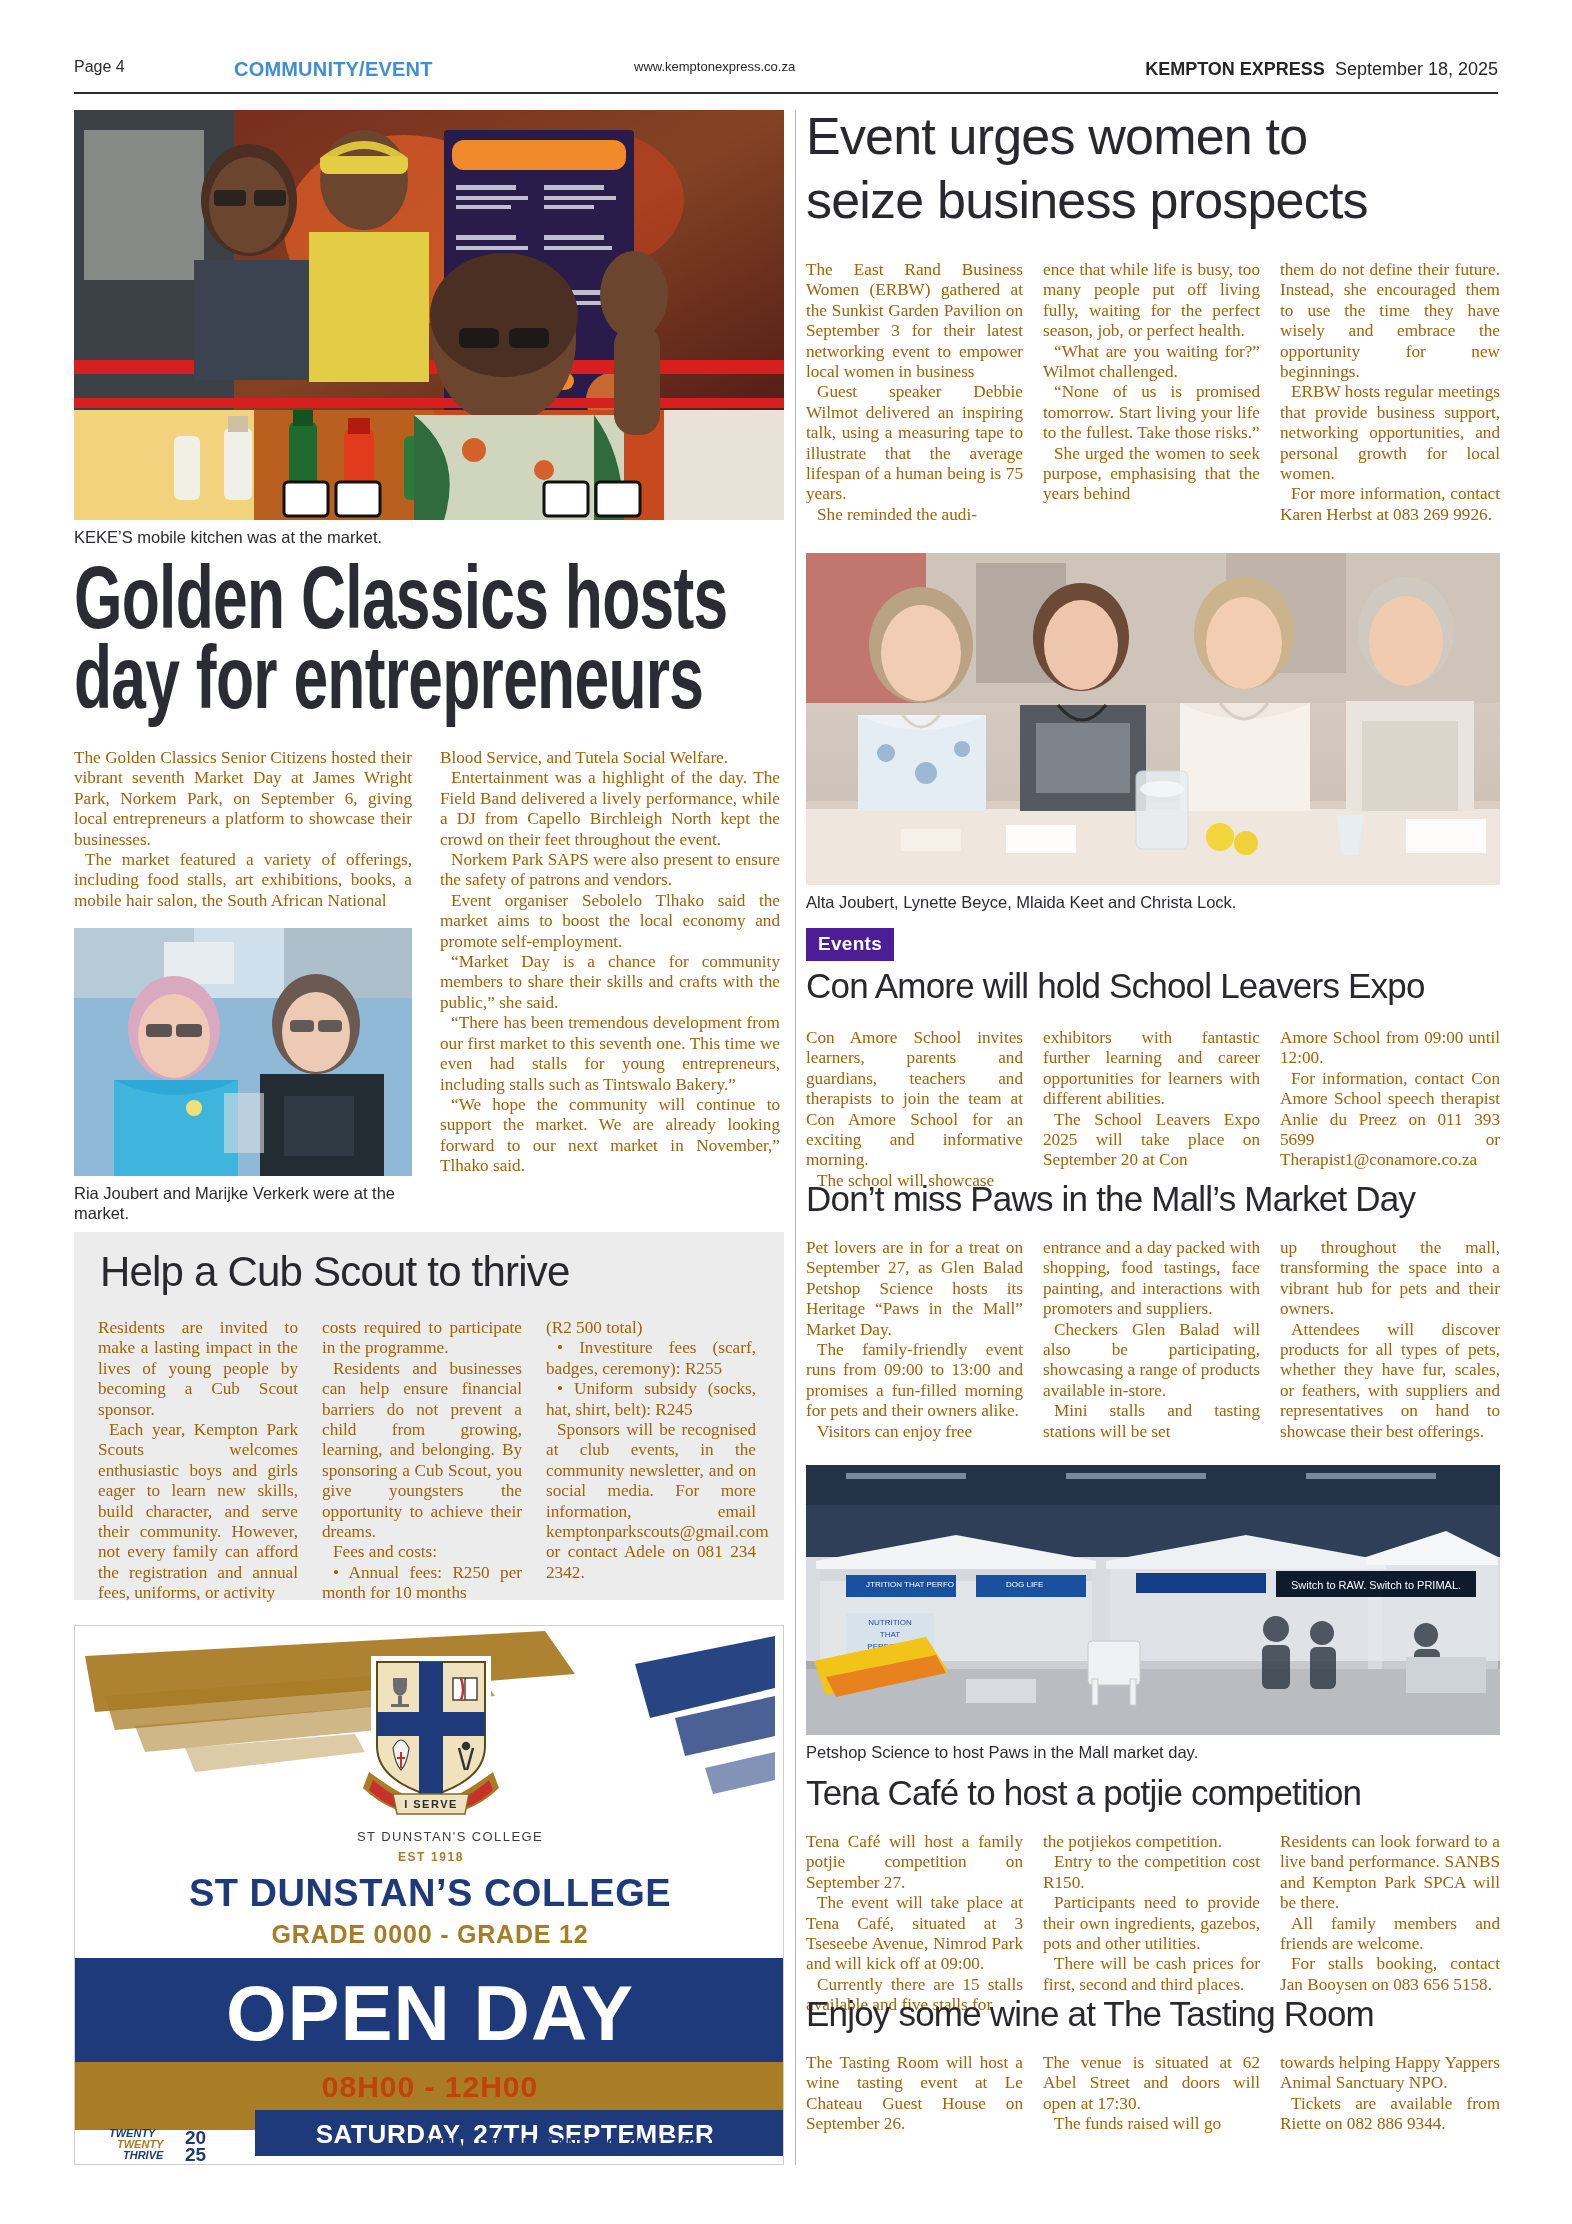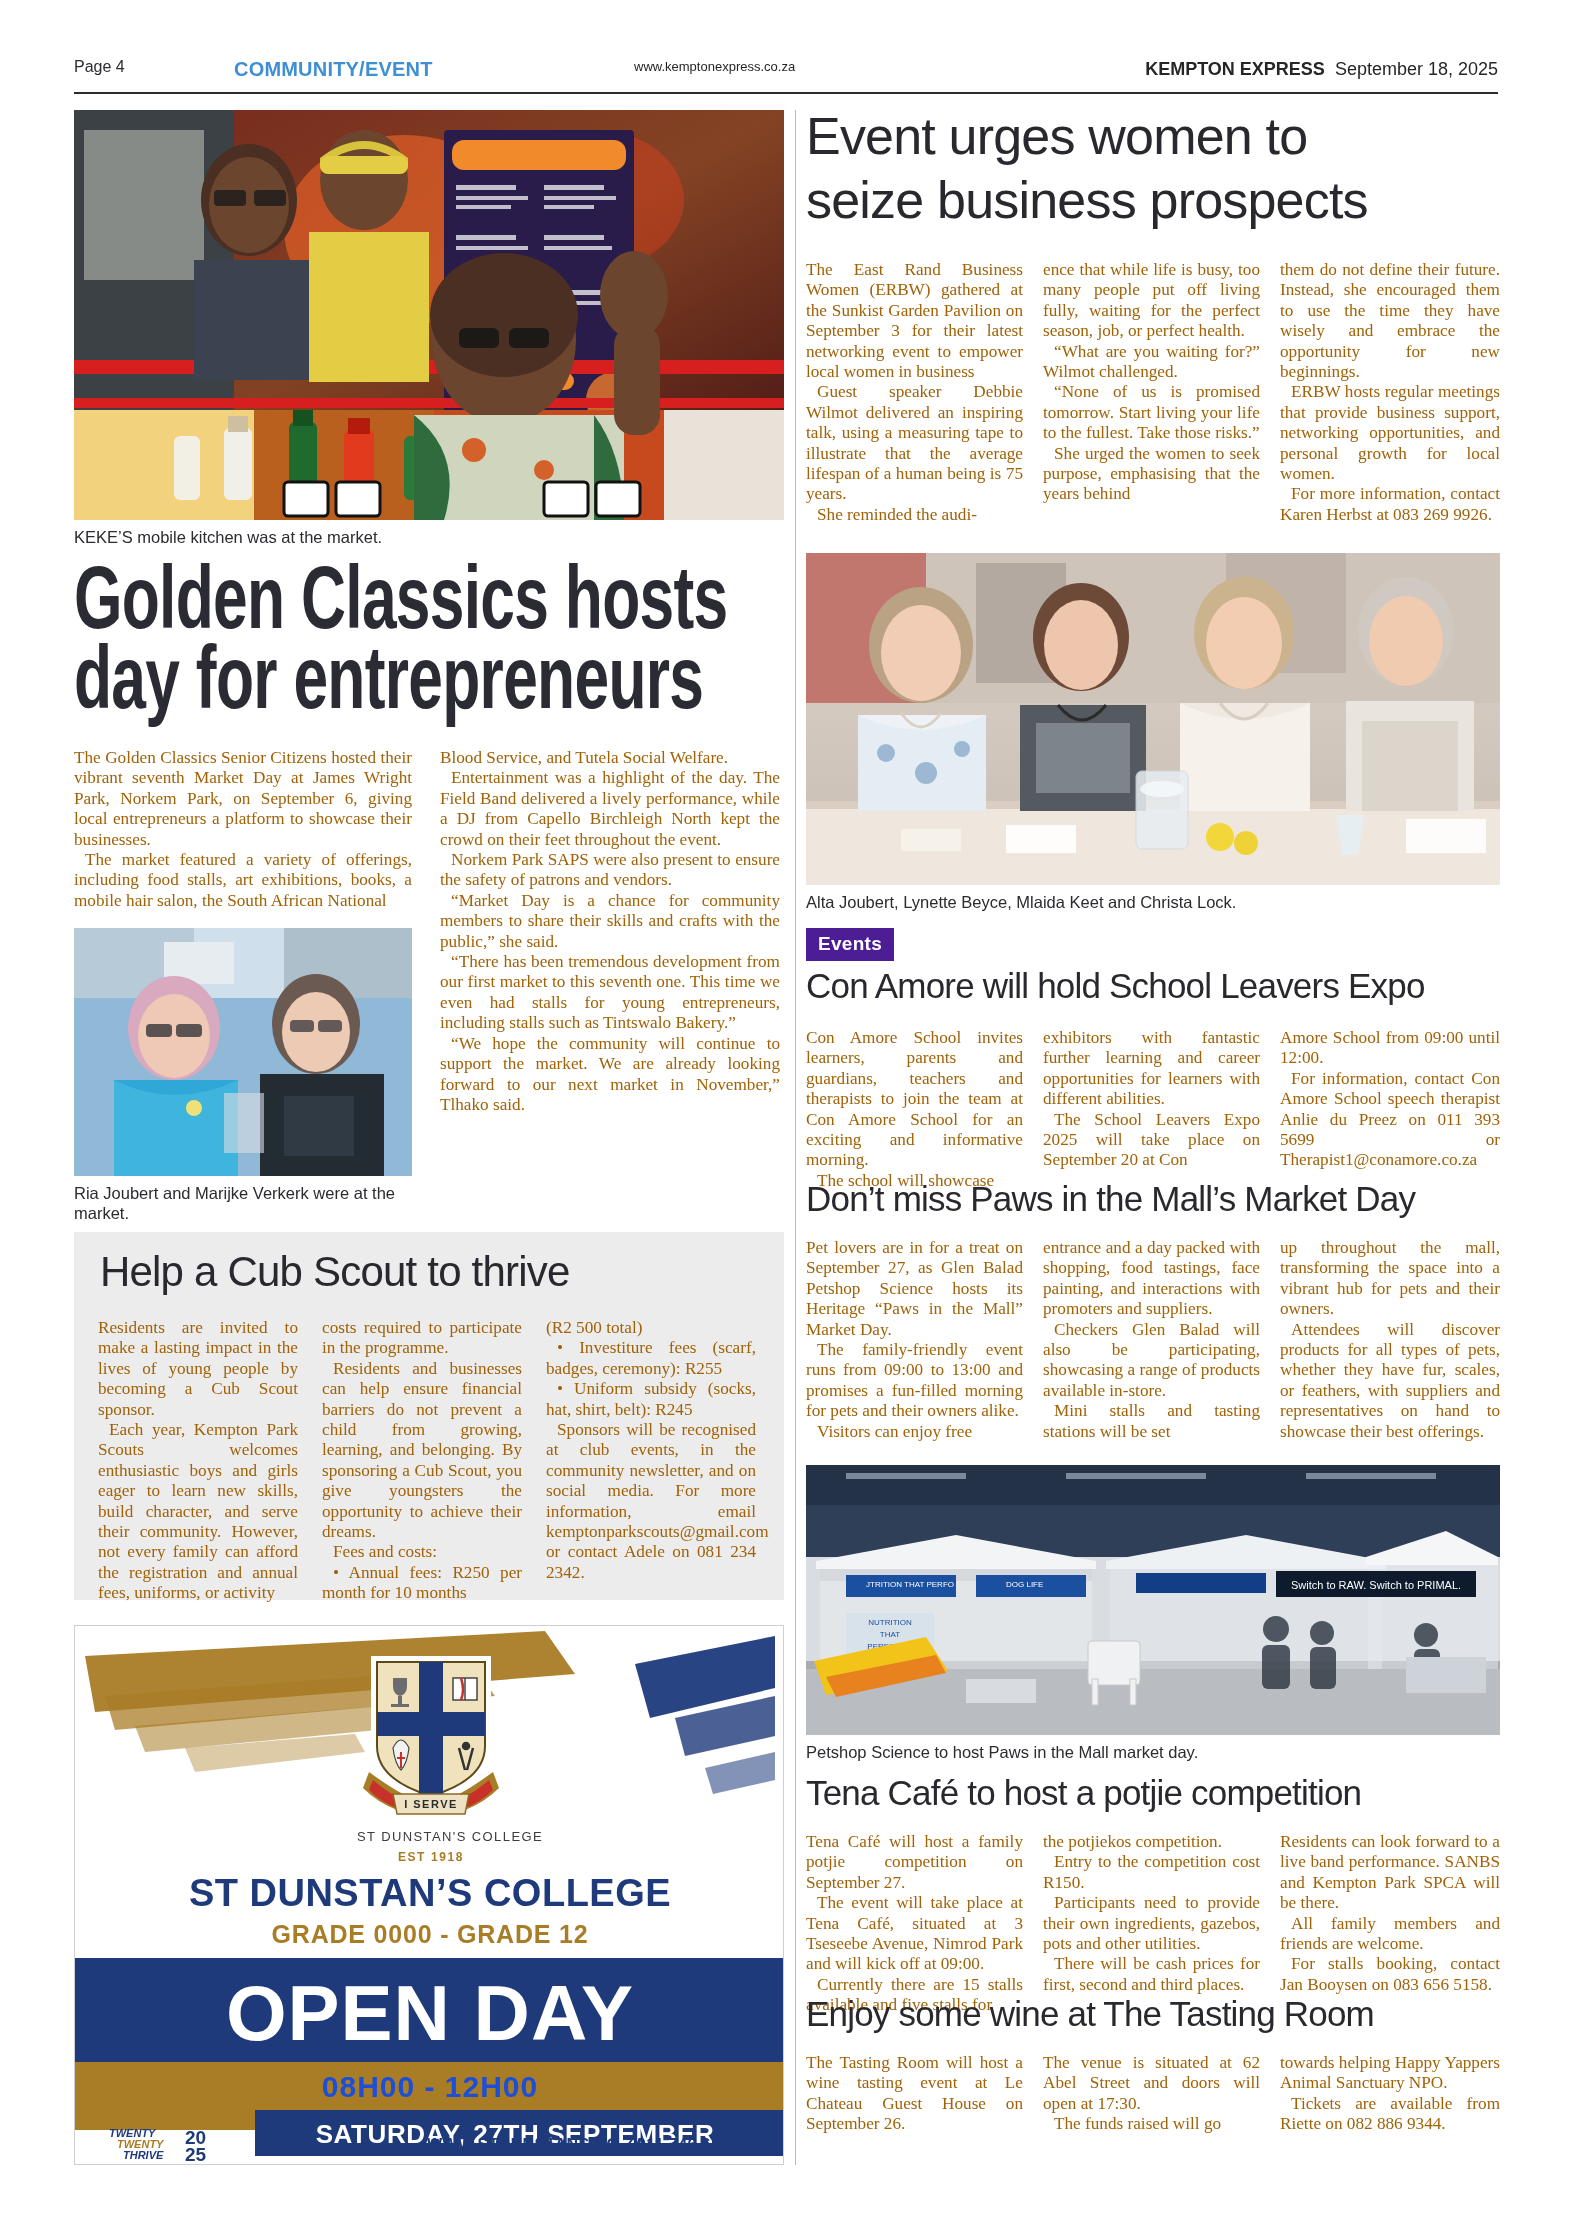--- a/index.html
+++ b/index.html
@@ -198,20 +198,21 @@
 
   <div class="bt" style="left:74px; top:748px; width:338px;">
     <p class="first">The Golden Classics Senior Citizens hosted their vibrant seventh Market Day at James Wright Park, Norkem Park, on September 6, giving local entrepreneurs a platform to showcase their businesses.</p>
     <p>The market featured a variety of offerings, including food stalls, art exhibitions, books, a mobile hair salon, the South African National</p>
   </div>
 
   <div class="bt" style="left:440px; top:748px; width:340px;">
     <p class="first">Blood Service, and Tutela Social Welfare.</p>
     <p>Entertainment was a highlight of the day. The Field Band delivered a lively performance, while a DJ from Capello Birchleigh North kept the crowd on their feet throughout the event.</p>
     <p>Norkem Park SAPS were also present to ensure the safety of patrons and vendors.</p>
+    <p>Event organiser Sebolelo Tlhako said the market aims to boost the local economy and promote self-employment.</p>
     <p>“Market Day is a chance for community members to share their skills and crafts with the public,” she said.</p>
     <p>“There has been tremendous development from our first market to this seventh one. This time we even had stalls for young entrepreneurs, including stalls such as Tintswalo Bakery.”</p>
     <p>“We hope the community will continue to support the market. We are already looking forward to our next market in November,” Tlhako said.</p>
   </div>
 
   <div class="ph" style="left:74px; top:928px; width:338px; height:248px;">
     <svg width="338" height="248" viewBox="0 0 338 248" preserveAspectRatio="none">
       <rect width="338" height="248" fill="#8fb9d6"></rect>
       <rect x="0" y="0" width="338" height="70" fill="#cfe0ec"></rect>
       <rect x="0" y="0" width="120" height="70" fill="#b7cad8"></rect>
@@ -317,21 +318,21 @@
     <div class="adtxt" style="left:282px; top:203px; width:148px; text-align:center; font-size:13px; color:#3b3b40; letter-spacing:1.4px; font-weight:normal; font-family:'Liberation Sans',sans-serif;">ST DUNSTAN'S COLLEGE</div>
     <div class="adtxt" style="left:282px; top:224px; width:148px; text-align:center; font-size:12px; color:#a97c26; letter-spacing:1.6px;">EST 1918</div>
 
     <div class="adtxt" style="left:0; top:246px; width:710px; text-align:center; font-size:38px; color:#1e3a7b; letter-spacing:.5px;">ST DUNSTAN’S COLLEGE</div>
     <div class="adtxt" style="left:0; top:294px; width:710px; text-align:center; font-size:25px; color:#a97c26; letter-spacing:.8px;">GRADE 0000 - GRADE 12</div>
 
     <div style="position:absolute; left:0; top:332px; width:710px; height:104px; background:#1e3a7b;"></div>
     <div class="adtxt" style="left:0; top:342px; width:710px; text-align:center; font-size:78px; color:#ffffff; letter-spacing:1px;">OPEN DAY</div>
 
     <div style="position:absolute; left:0; top:436px; width:710px; height:68px; background:#a97c26;"></div>
-    <div class="adtxt" style="left:0; top:444px; width:710px; text-align:center; font-size:30px; color:#1d4ed8; letter-spacing:1px;">08H00 - 12H00</div>
+    <div class="adtxt" style="left:0; top:444px; width:710px; text-align:center; font-size:30px; color:#c2410c; letter-spacing:1px;">08H00 - 12H00</div>
 
     <div style="position:absolute; left:180px; top:484px; width:530px; height:46px; background:#1e3a7b;"></div>
     <div class="adtxt" style="left:180px; top:493px; width:520px; text-align:center; font-size:26px; color:#ffffff; letter-spacing:.6px;">SATURDAY, 27TH SEPTEMBER</div>
 
     <div style="position:absolute; left:0; top:504px; width:180px; height:36px; background:#ffffff;"></div>
     <div style="position:absolute; left:32px; top:498px; width:160px; height:40px;">
       <svg width="160" height="40" viewBox="0 0 160 40">
         <text x="2" y="13" font-family="Liberation Sans, sans-serif" font-size="11" font-weight="bold" font-style="italic" fill="#1e3a7b">TWENTY</text>
         <text x="10" y="24" font-family="Liberation Sans, sans-serif" font-size="11" font-weight="bold" font-style="italic" fill="#a97c26">TWENTY</text>
         <text x="16" y="35" font-family="Liberation Sans, sans-serif" font-size="11" font-weight="bold" font-style="italic" fill="#1e3a7b">THRIVE</text>

